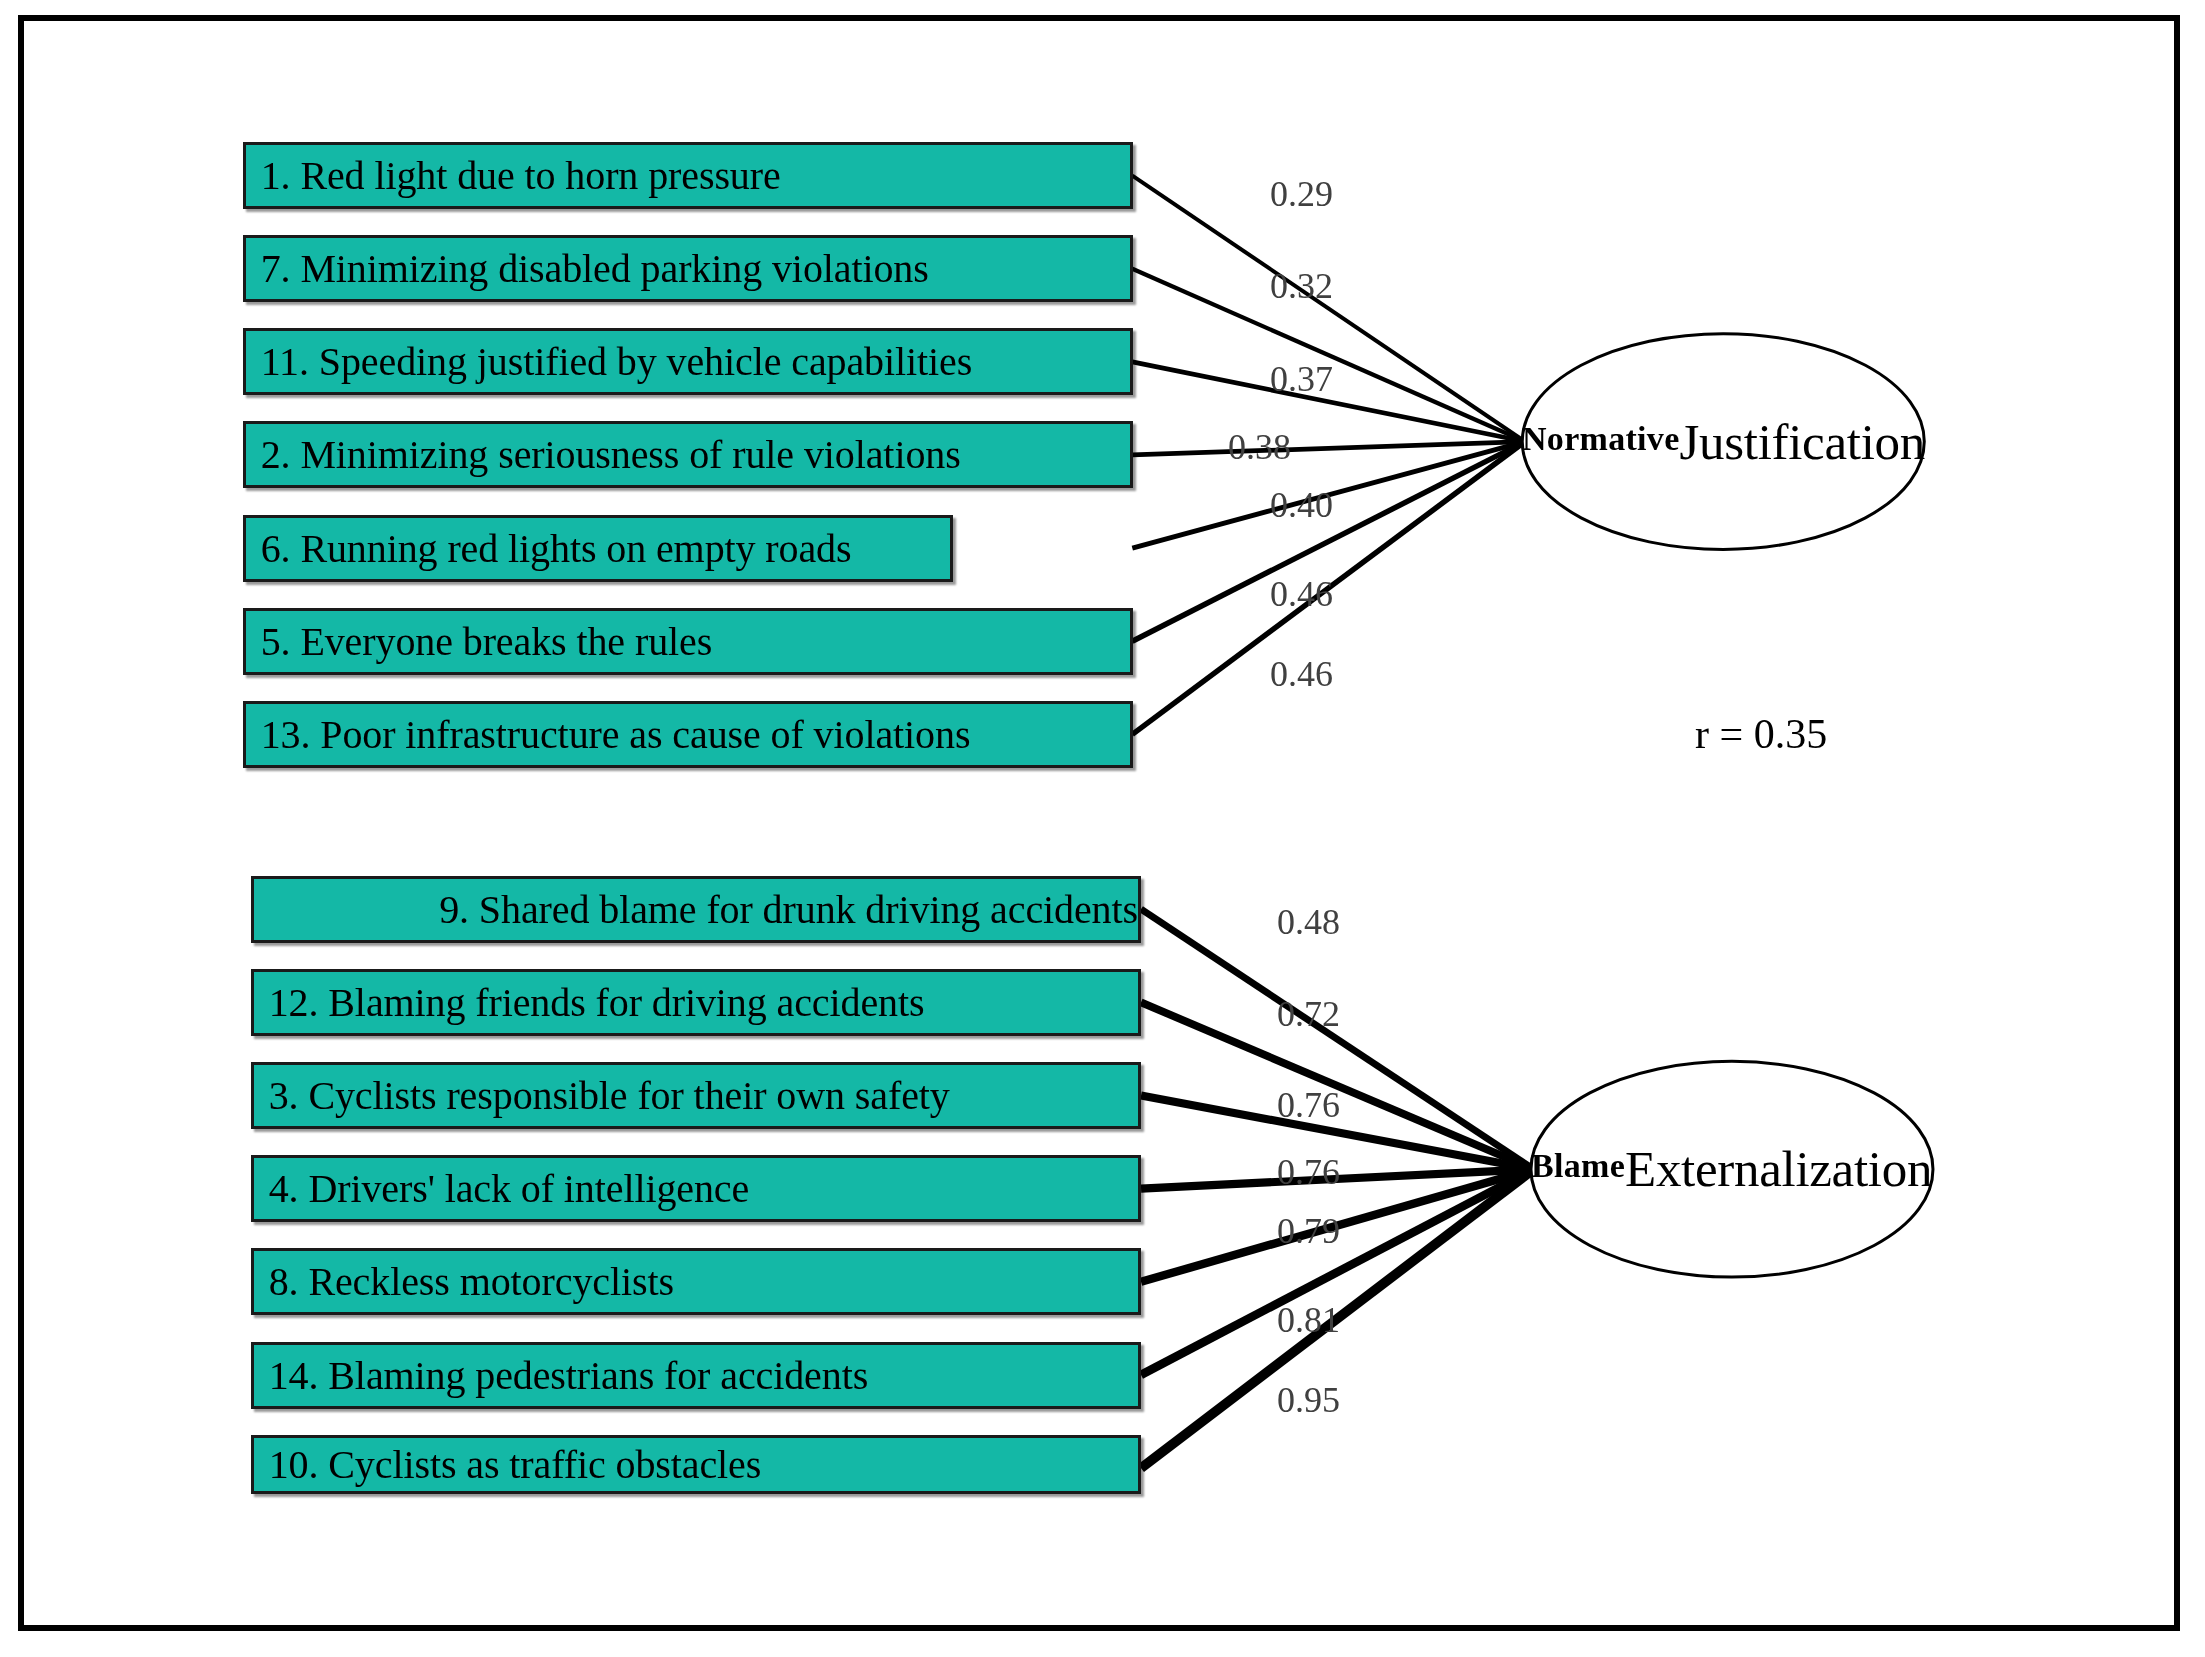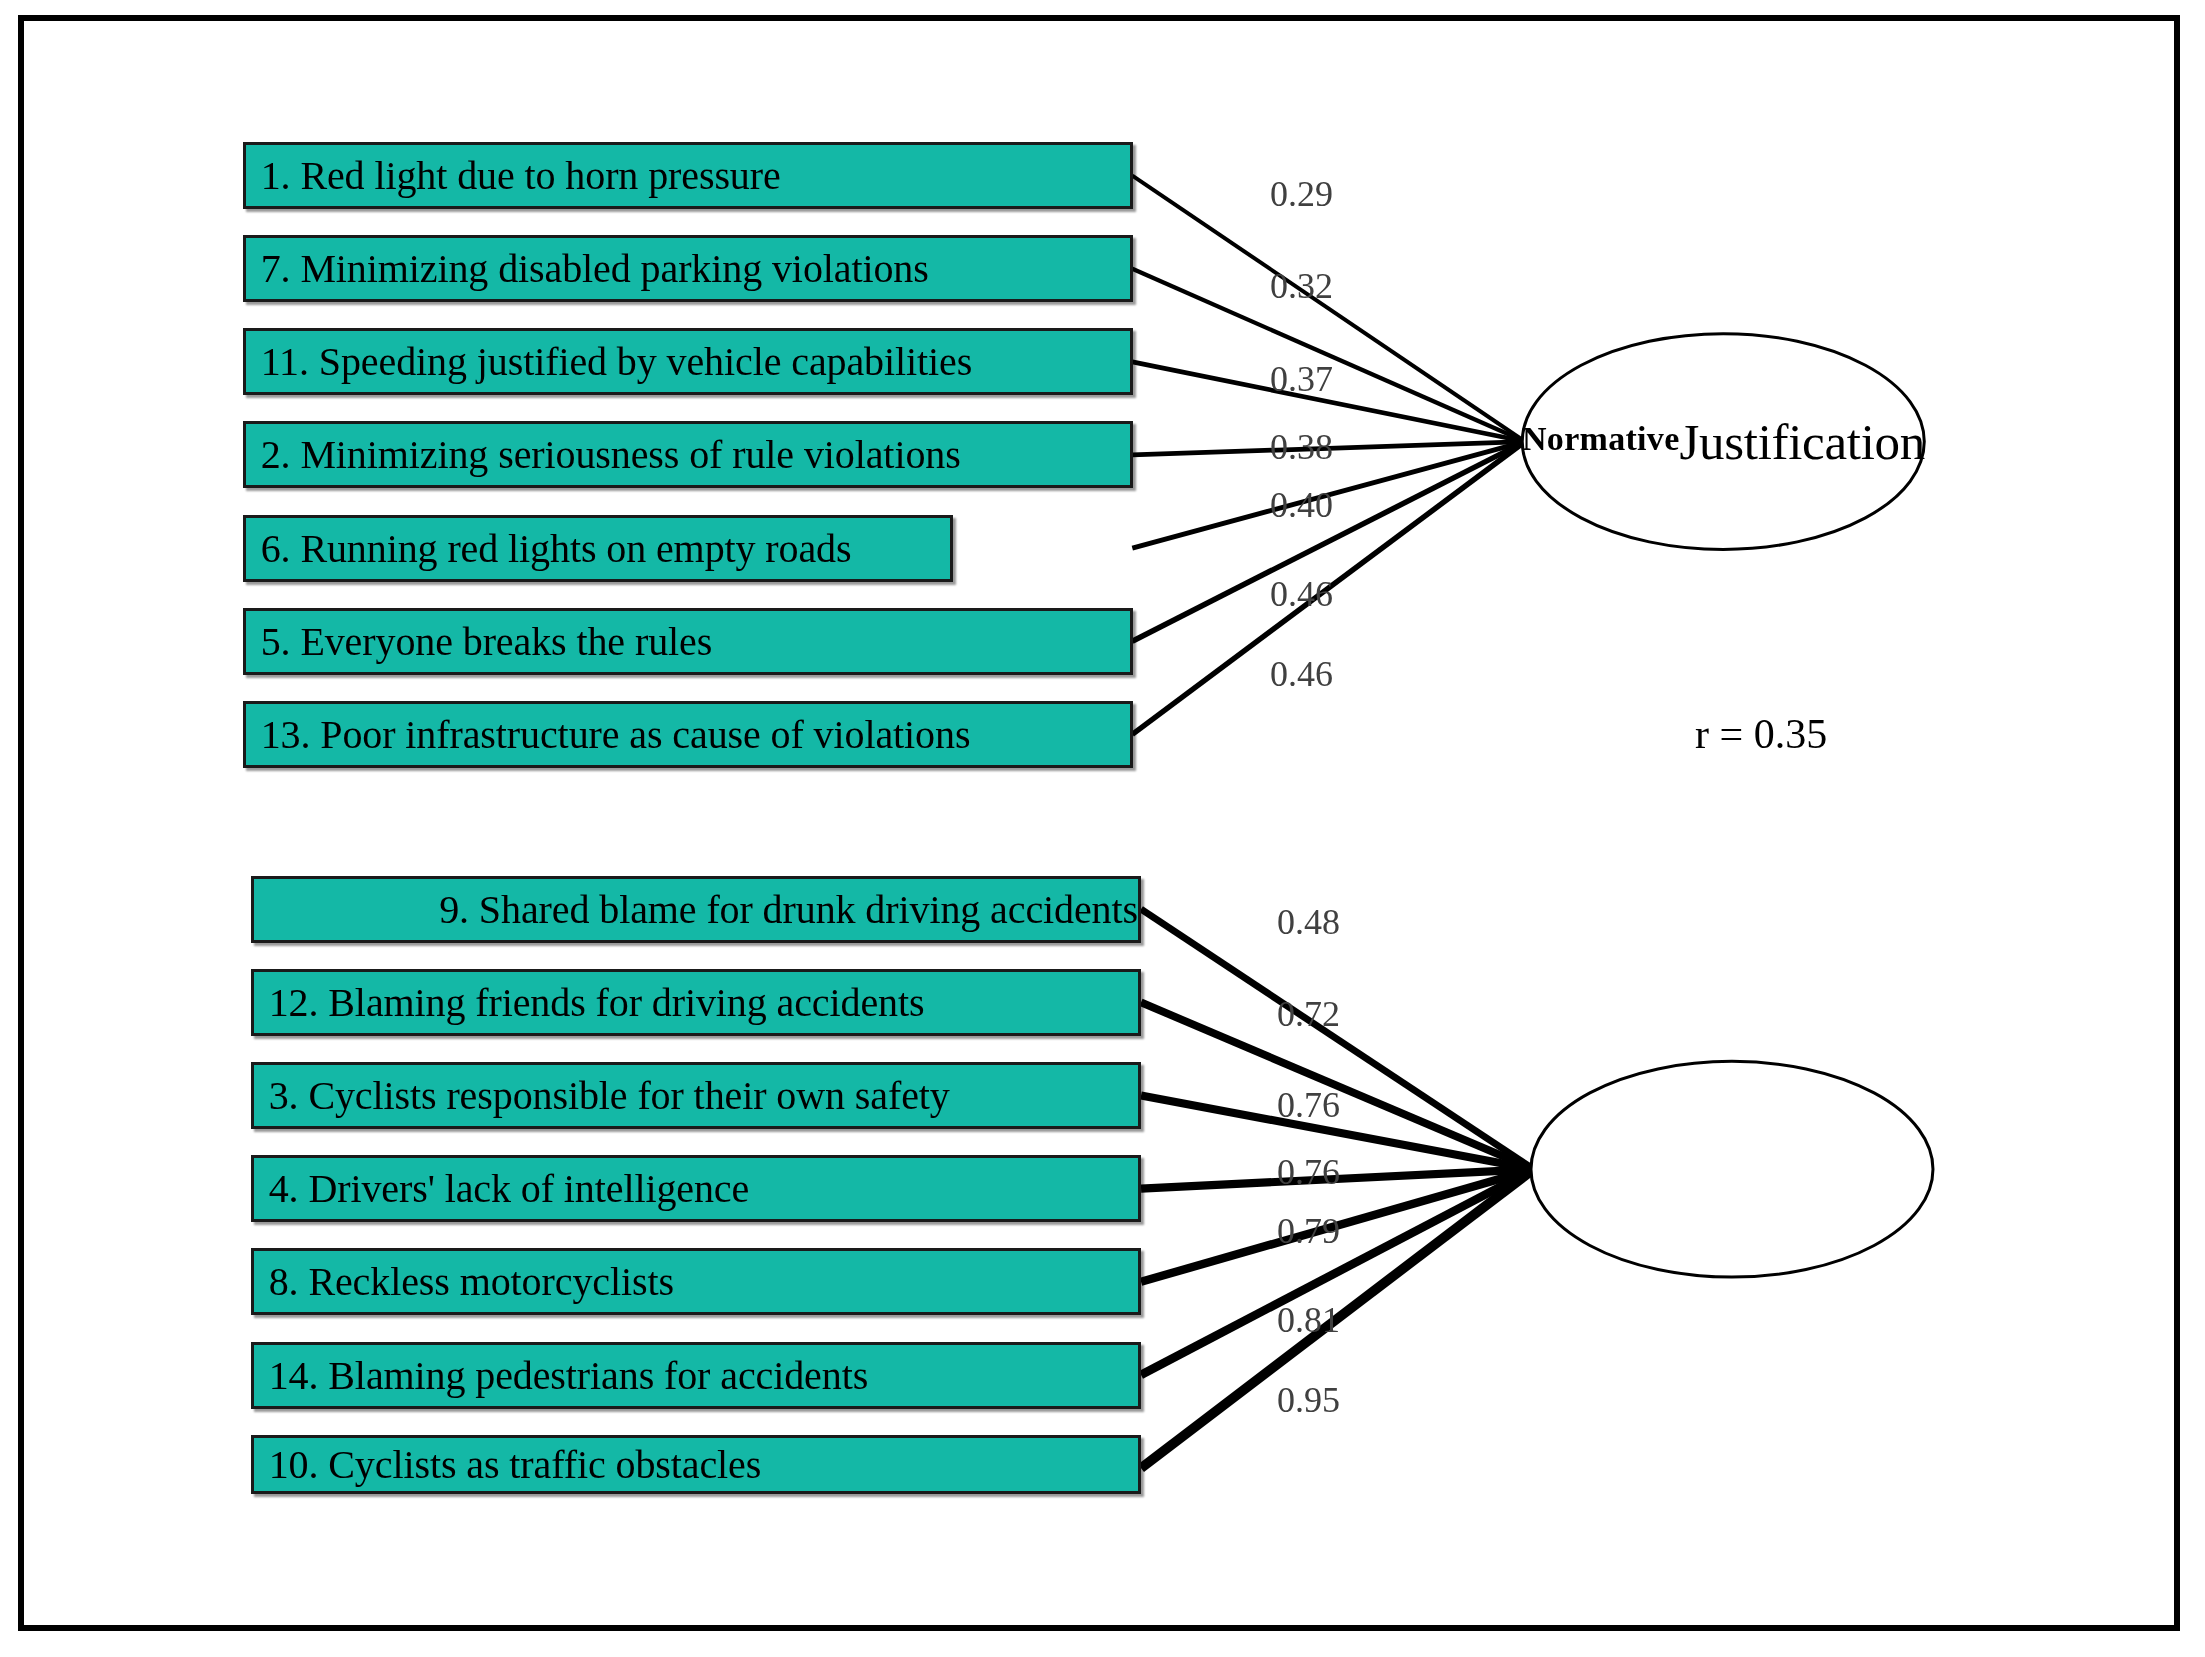--- a/index.html
+++ b/index.html
@@ -88,34 +88,38 @@
         <span>14. Blaming pedestrians for accidents</span>
       </div>
       <div class="ind-box" style="left: 251px; top: 1435px; width: 890px; height: 59px;">
         <span>10. Cyclists as traffic obstacles</span>
       </div>
     </div>
   <div id="labels-layer">
       <div class="load-lbl" style="left: 1270px; top: 173px;">0.29</div>
       <div class="load-lbl" style="left: 1270px; top: 265px;">0.32</div>
       <div class="load-lbl" style="left: 1270px; top: 358px;">0.37</div>
-      <div class="load-lbl" style="left: 1270px; top: 426px;">0.38</div>
+      <div class="load-lbl" style="left: 1228px; top: 426px;">0.38</div>
       <div class="load-lbl" style="left: 1270px; top: 484px;">0.40</div>
       <div class="load-lbl" style="left: 1270px; top: 573px;">0.46</div>
       <div class="load-lbl" style="left: 1270px; top: 653px;">0.46</div>
       <div class="load-lbl" style="left: 1277px; top: 901px;">0.48</div>
       <div class="load-lbl" style="left: 1277px; top: 993px;">0.72</div>
       <div class="load-lbl" style="left: 1277px; top: 1084px;">0.76</div>
       <div class="load-lbl" style="left: 1277px; top: 1151px;">0.76</div>
       <div class="load-lbl" style="left: 1277px; top: 1210px;">0.79</div>
       <div class="load-lbl" style="left: 1277px; top: 1299px;">0.81</div>
       <div class="load-lbl" style="left: 1277px; top: 1379px;">0.95</div>
     </div>
 
   <div class="latent" id="latent-0" style="left:1522px;top:334px;width:402px;height:216px;">
     <div class="sub">Normative</div>
     <div class="main">Justification</div>
   </div>
 
+  <div class="latent" id="latent-1" style="left:1531px;top:1061px;width:402px;height:216px;">
+    <div class="sub">Blame</div>
+    <div class="main">Externalization</div>
+  </div>
 
   <div id="corr-label" style="left:1695px;top:710px;">r = 0.35</div>
 </div>
 
 
 </body></html>

